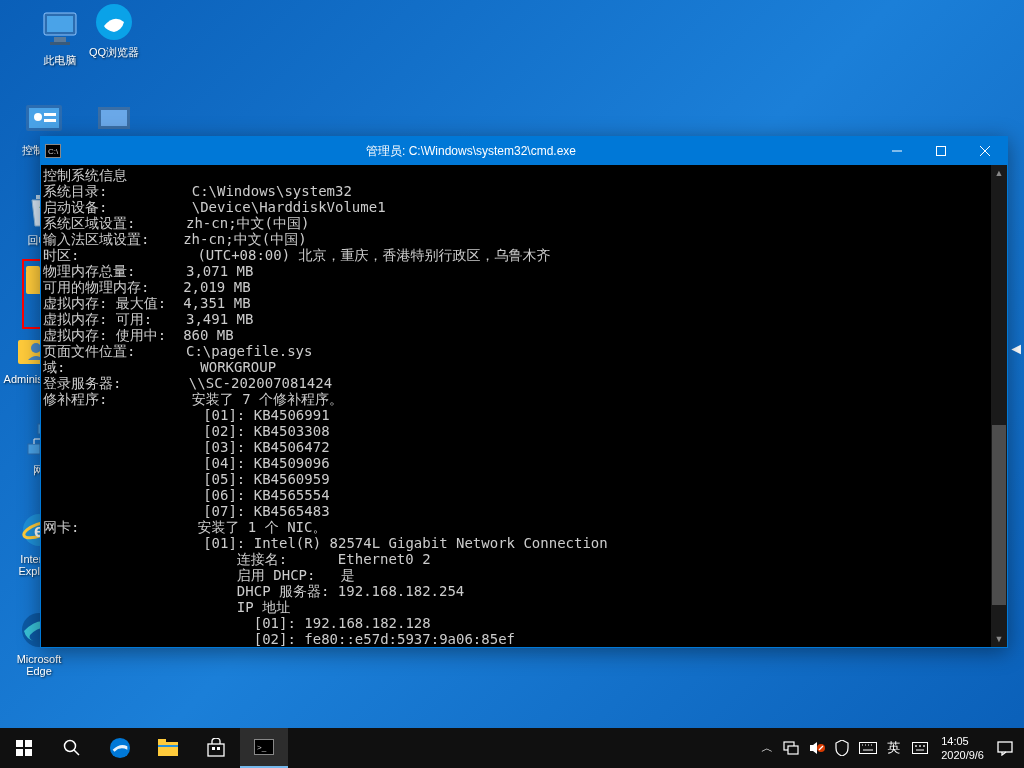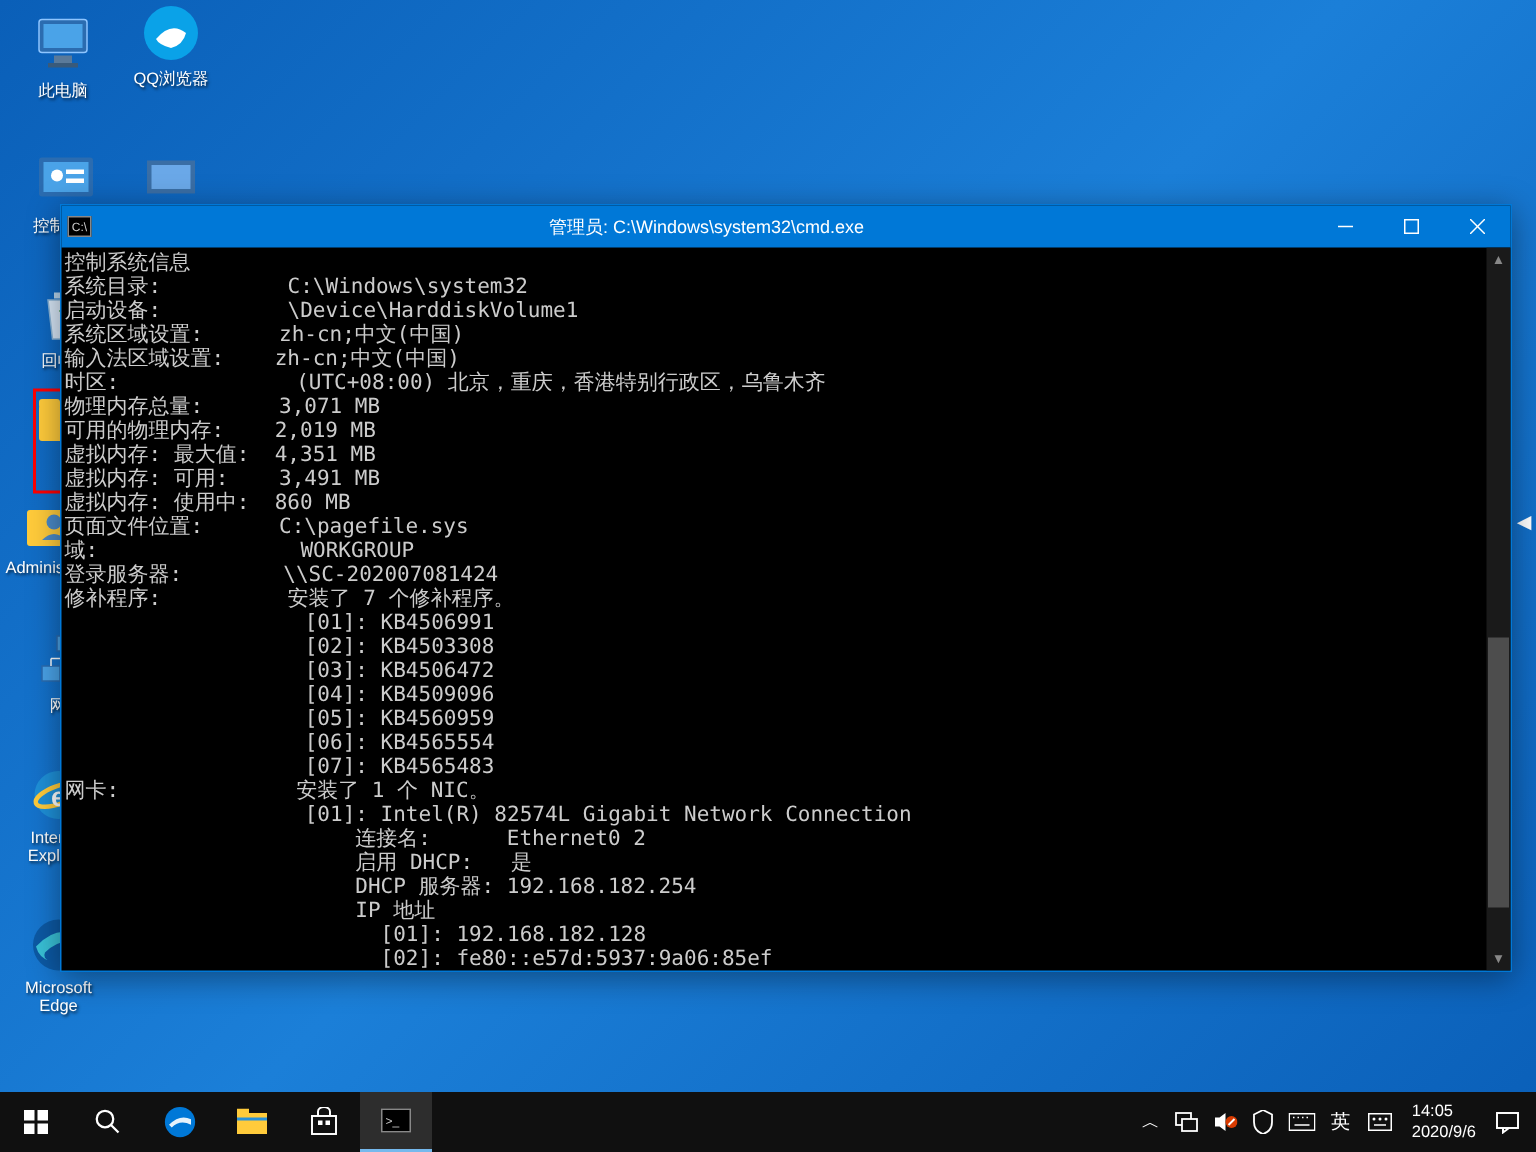--- a/index.html
+++ b/index.html
@@ -148,21 +148,21 @@
   right: 0; top: 340px;
   color: white; font-size: 16px;
 }
 </style>
 </head>
 <body>
 
 <div class="desktop">
 
   <div id="desktop-icons">
-      <div class="desktop-icon" style="left: 8px; top: 10px;">
+      <div class="desktop-icon" style="left: 26px; top: 10px;">
         <div class="icon-img">
           <svg width="40" height="38" viewBox="0 0 40 38">
             <rect x="4" y="2" width="32" height="22" rx="2" fill="#2b6cb0" stroke="#8ec5ff"></rect>
             <rect x="7" y="5" width="26" height="16" fill="#4aa3e8"></rect>
             <rect x="14" y="26" width="12" height="5" fill="#5a7a9a"></rect>
             <rect x="10" y="31" width="20" height="3" fill="#395a7a"></rect>
           </svg>
         </div>
         <div class="label">此电脑</div>
       </div>

